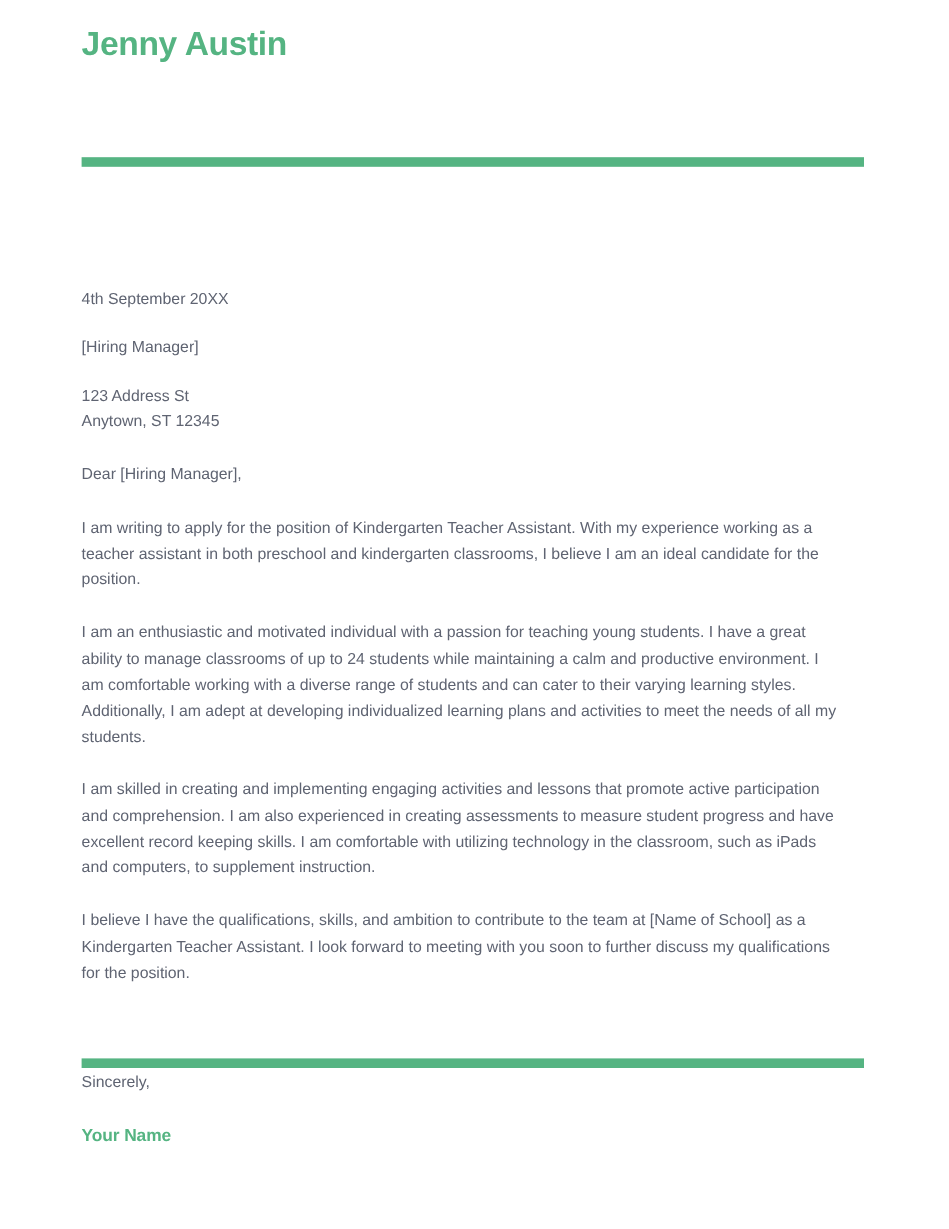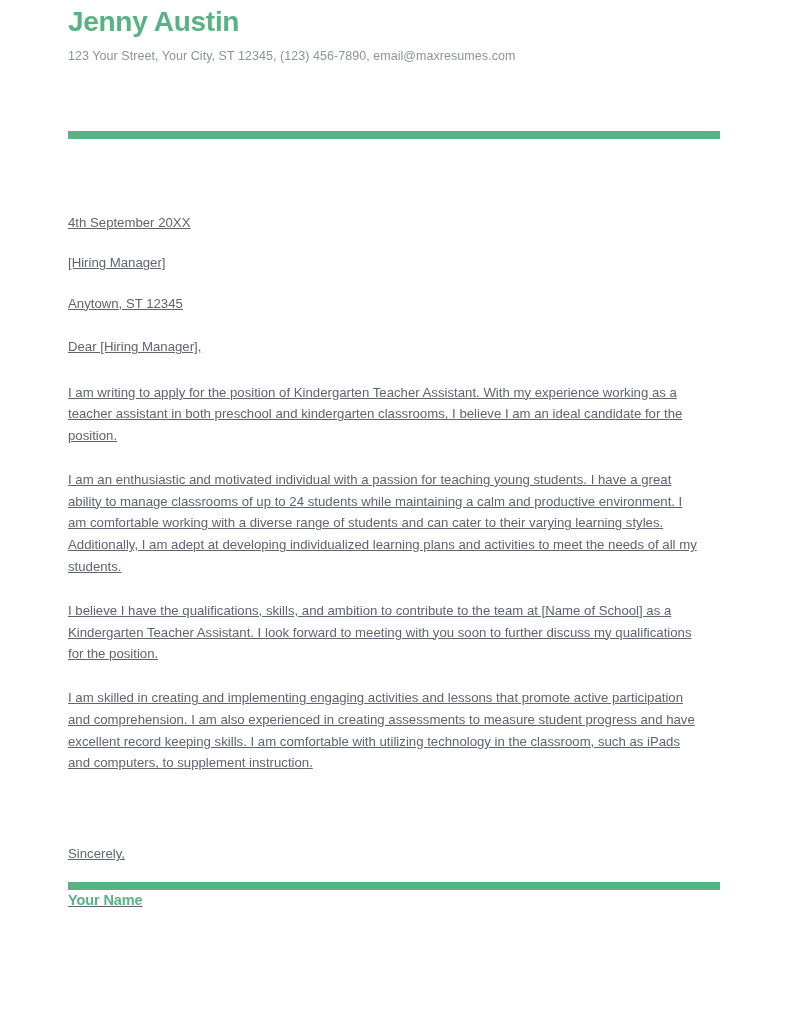--- a/index.html
+++ b/index.html
@@ -25,21 +25,21 @@
 
   .content {
     position: absolute;
     left: 68px;
     top: 0;
     width: 652px;
   }
 
   
   .header {
-    padding-top: 6px;
+    padding-top: 21px;
   }
 
   .applicant-name {
     font-size: 28px;
     font-weight: bold;
     color: #55b482;
     letter-spacing: -0.3px;
     line-height: 1.15;
     margin: 0 0 10px 0;
   }
@@ -75,26 +75,25 @@
   .rule-bottom {
     position: absolute;
     left: 68px;
     top: 882px;
   }
 
   
   .letter {
     position: absolute;
     left: 68px;
-    top: 212px;
+    top: 238px;
     width: 652px;
     font-size: 13.2px;
     color: #5f6472;
     line-height: 1.62;
-    text-decoration: underline;
   }
 
   .letter-date {
     margin: 0 0 19px 0;
   }
 
   .recipient-name {
     margin: 0 0 19px 0;
   }
 
@@ -131,45 +130,45 @@
   }
 </style>
 </head>
 <body>
 
 <div class="page">
 
   <div class="content">
     <div class="header">
       <h1 class="applicant-name">Jenny Austin</h1>
-      <p class="contact-line">123 Your Street, Your City, ST 12345, (123) 456-7890, email@maxresumes.com</p>
     </div>
   </div>
 
   <div class="rule rule-top"></div>
 
   <div class="letter">
 
     <p class="letter-date">4th September 20XX</p>
 
     <p class="recipient-name">[Hiring Manager]</p>
 
     <p class="recipient-address">
+      <span class="addr-line">123 Address St</span>
       <span class="addr-line">Anytown, ST 12345</span>
     </p>
 
     <p class="salutation">Dear [Hiring Manager],</p>
 
     <p class="body-paragraph">I am writing to apply for the position of Kindergarten Teacher Assistant. With my experience working as a teacher assistant in both preschool and kindergarten classrooms, I believe I am an ideal candidate for the position.</p>
 
     <p class="body-paragraph">I am an enthusiastic and motivated individual with a passion for teaching young students. I have a great ability to manage classrooms of up to 24 students while maintaining a calm and productive environment. I am comfortable working with a diverse range of students and can cater to their varying learning styles. Additionally, I am adept at developing individualized learning plans and activities to meet the needs of all my students.</p>
 
+    <p class="body-paragraph">I am skilled in creating and implementing engaging activities and lessons that promote active participation and comprehension. I am also experienced in creating assessments to measure student progress and have excellent record keeping skills. I am comfortable with utilizing technology in the classroom, such as iPads and computers, to supplement instruction.</p>
+
     <p class="body-paragraph">I believe I have the qualifications, skills, and ambition to contribute to the team at [Name of School] as a Kindergarten Teacher Assistant. I look forward to meeting with you soon to further discuss my qualifications for the position.</p>
-
-    <p class="body-paragraph">I am skilled in creating and implementing engaging activities and lessons that promote active participation and comprehension. I am also experienced in creating assessments to measure student progress and have excellent record keeping skills. I am comfortable with utilizing technology in the classroom, such as iPads and computers, to supplement instruction.</p>
 
     <div class="closing-block">
       <p class="closing-phrase">Sincerely,</p>
       <p class="signature-name">Your Name</p>
     </div>
 
   </div>
 
   <div class="rule rule-bottom"></div>
 

